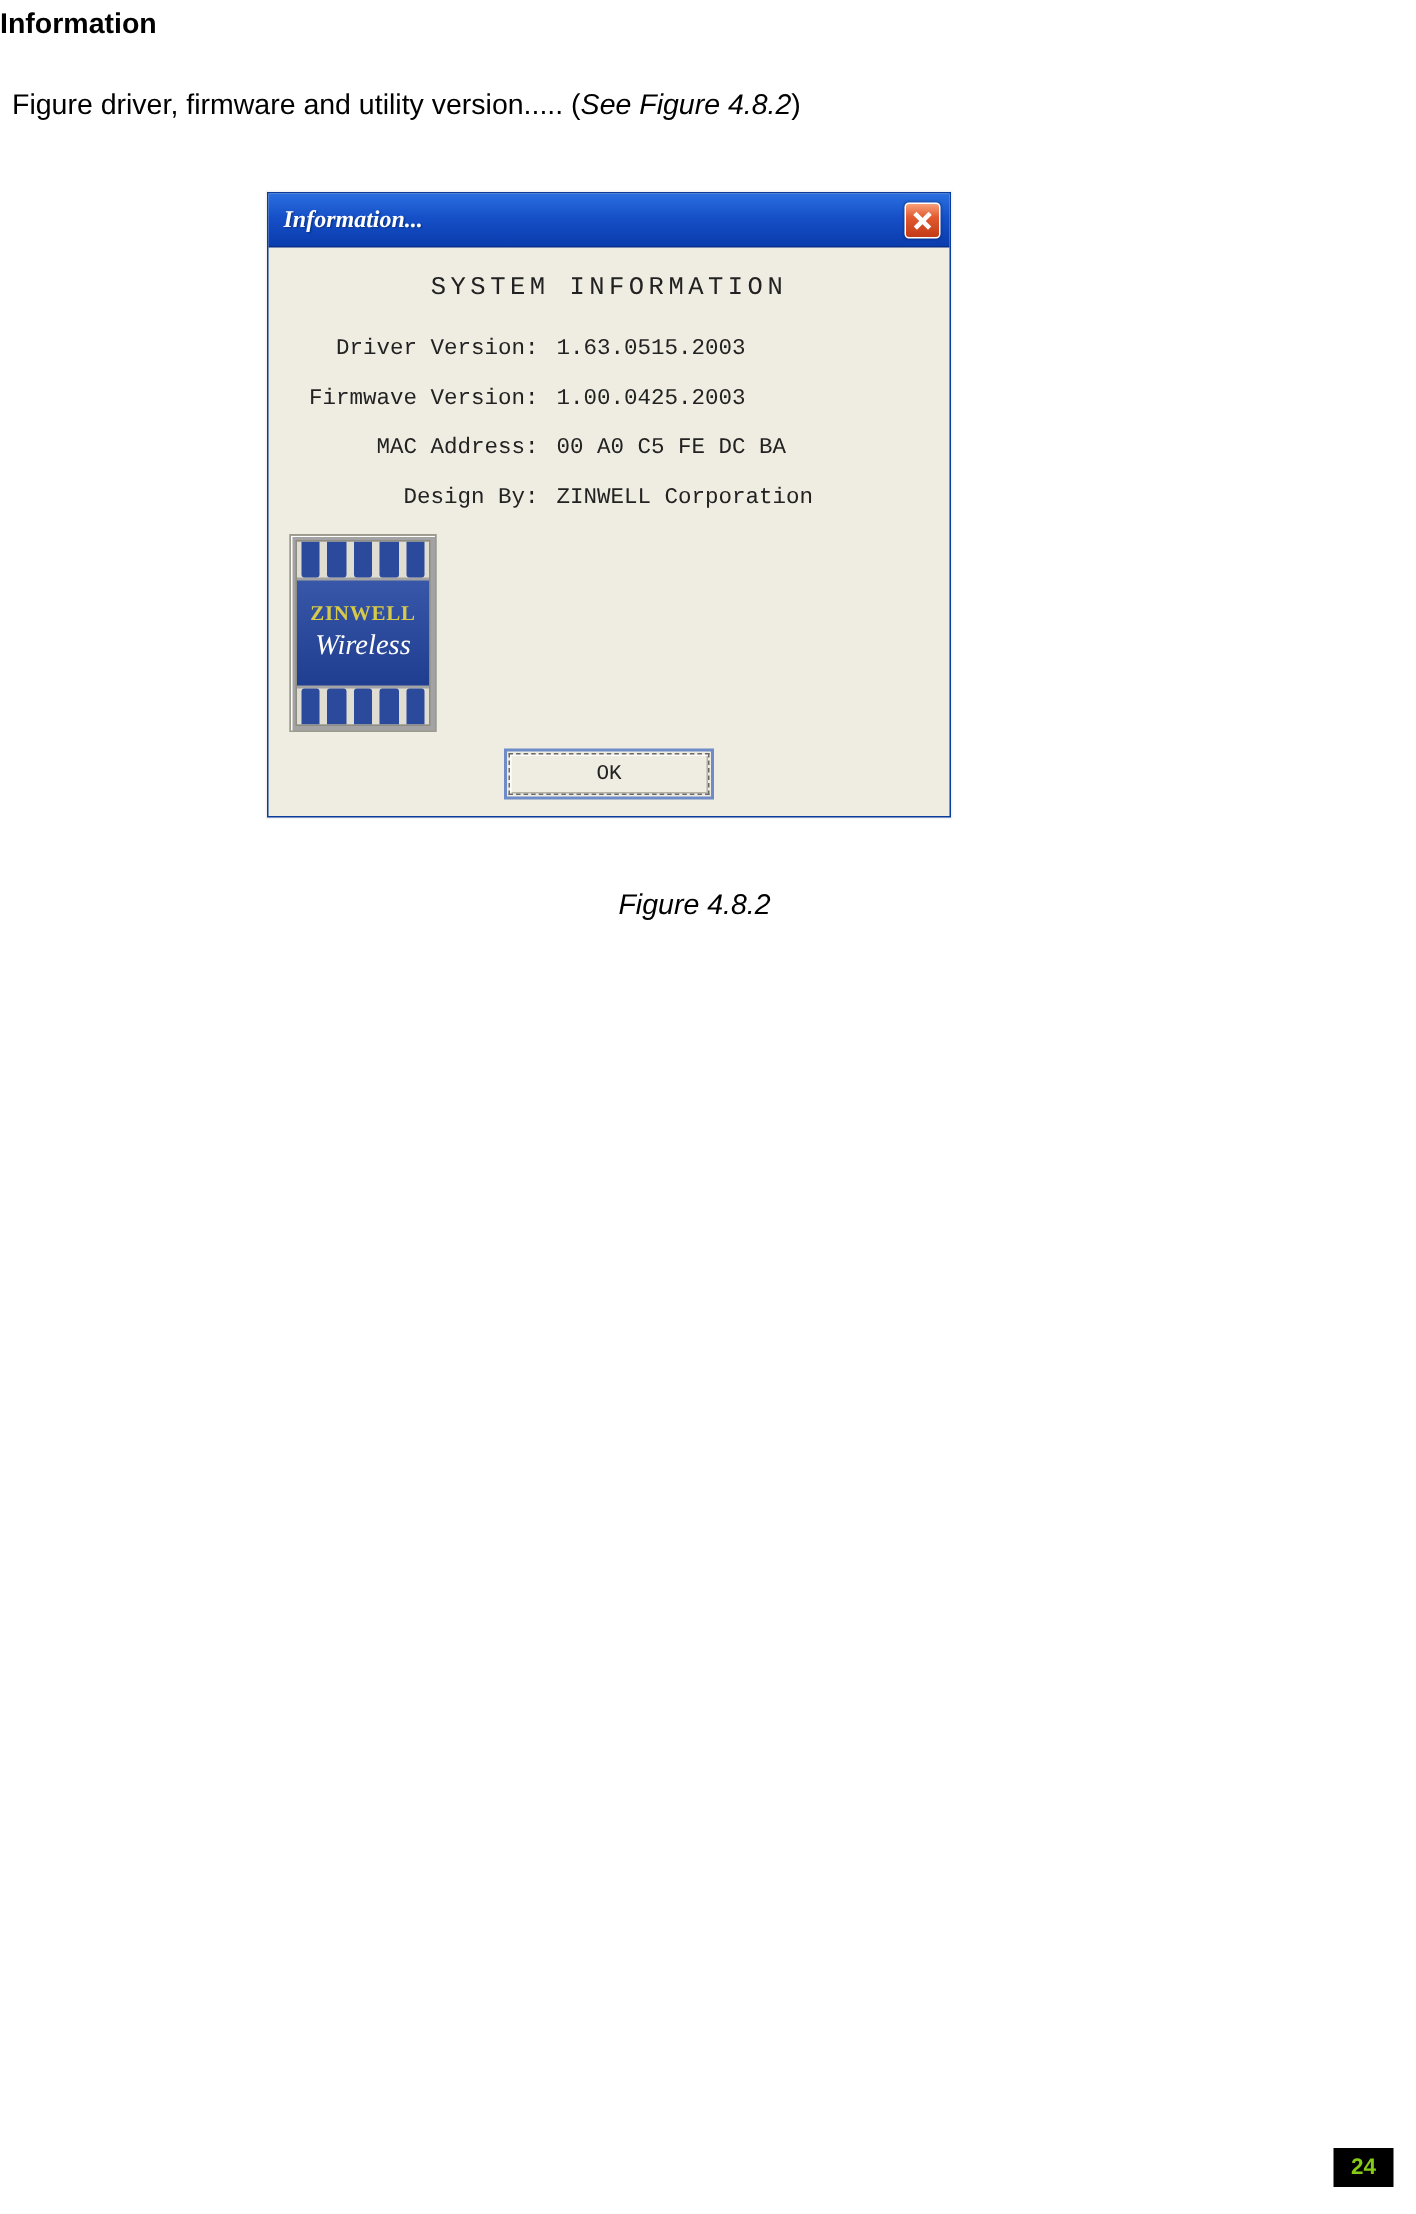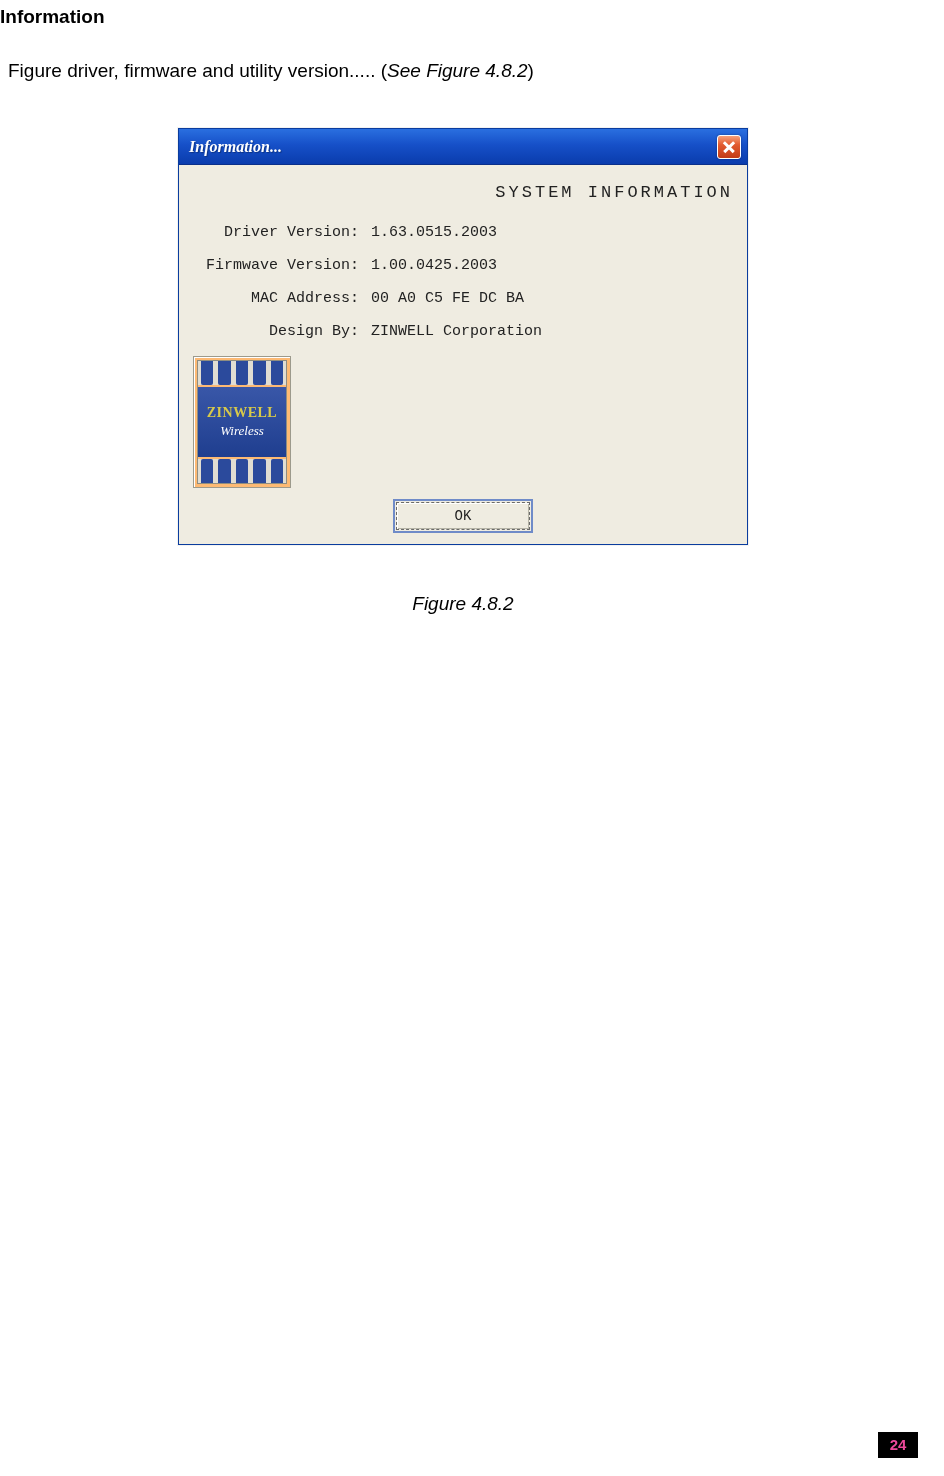--- a/index.html
+++ b/index.html
@@ -24,21 +24,21 @@
       color: #000;
       margin-left: 8px;
       margin-bottom: 46px;
     }
     .intro-line .italic { font-style: italic; }
     .screenshot-wrap {
       width: 570px;
       margin: 0 auto;
     }
     .dialog {
-      width: 570px;
+      width: 456px;
       border: 1px solid #0a3c9e;
       background: #efece1;
       box-shadow: 0 0 0 1px rgba(0,0,0,0.05);
     }
     .titlebar {
       height: 36px;
       background: linear-gradient(to bottom, #2a6fe0 0%, #1650c8 45%, #0a3cad 100%);
       display: flex;
       align-items: center;
       justify-content: space-between;
@@ -72,21 +72,21 @@
     }
     .close-btn::before { transform: translate(-50%,-50%) rotate(45deg); }
     .close-btn::after  { transform: translate(-50%,-50%) rotate(-45deg); }
 
     .dialog-body { padding: 18px 14px 14px 14px; }
 
     .sys-title {
       font-family: "Courier New", monospace;
       font-size: 17px;
       letter-spacing: 3px;
-      text-align: right;
+      text-align: center;
       color: #222;
       margin-bottom: 22px;
     }
 
     .kv-row {
       display: flex;
       margin-bottom: 16px;
     }
     .kv-label {
       width: 178px;
@@ -105,21 +105,21 @@
 
     .lower {
       display: flex;
       gap: 12px;
       margin-top: 4px;
     }
     .logo-box {
       width: 98px;
       height: 132px;
       border: 1px solid #9c9a8c;
-      background: #fdba74;
+      background: #a3a3a3;
       padding: 3px;
       box-shadow: inset 1px 1px 0 #fff;
     }
     .logo-inner {
       width: 100%;
       height: 100%;
       border: 1px solid #8f8d80;
       position: relative;
       overflow: hidden;
       display: flex;
@@ -149,21 +149,21 @@
     .logo-zinwell {
       font-family: "Times New Roman", serif;
       font-weight: bold;
       font-size: 14px;
       letter-spacing: 0.5px;
       color: #d7c94a;
     }
     .logo-wireless {
       font-family: "Brush Script MT", cursive;
       font-style: italic;
-      font-size: 13px;
+      font-size: 19px;
       color: #fff;
       margin-top: 2px;
     }
 
     .addr-box {
       flex: 1;
       border: 1px solid #9c9a8c;
       background: #efece1;
       padding: 12px 14px;
       font-family: "Courier New", monospace;
@@ -198,26 +198,26 @@
       font-family: Arial, Helvetica, sans-serif;
       font-style: italic;
       font-size: 19px;
       color: #000;
       text-align: center;
       margin-top: 48px;
     }
 
     .page-num {
       position: absolute;
-      right: 26px;
+      right: 15px;
       bottom: 18px;
       width: 40px;
       height: 26px;
       background: #000;
-      color: #ec4899;
+      color: #84cc16;
       font-family: Arial, Helvetica, sans-serif;
       font-weight: bold;
       font-size: 15px;
       text-align: center;
       line-height: 26px;
     }
   </style>
 </head>
 <body>
 

